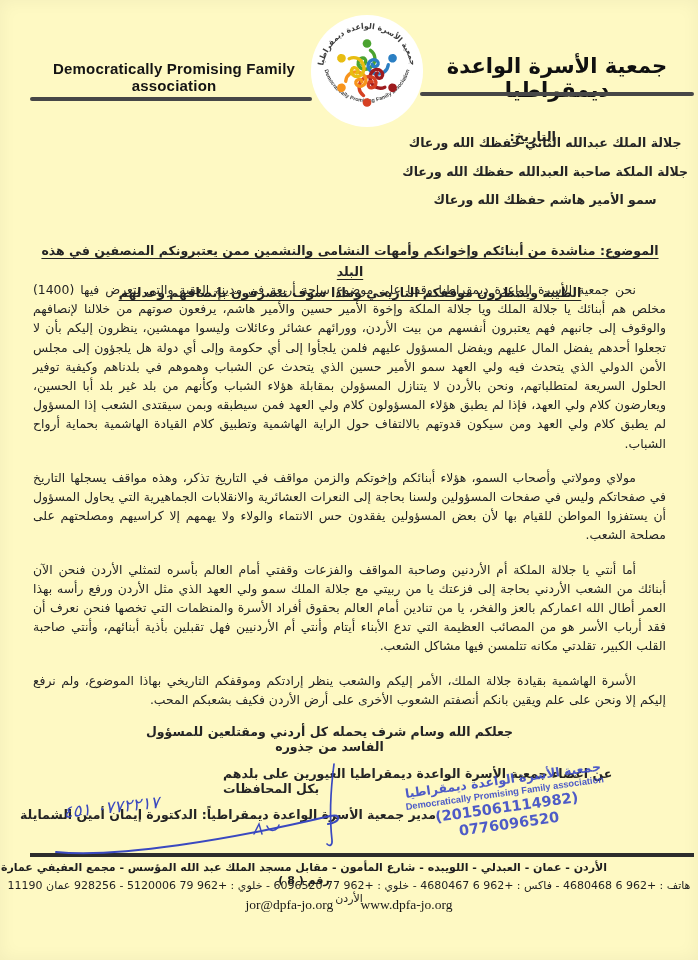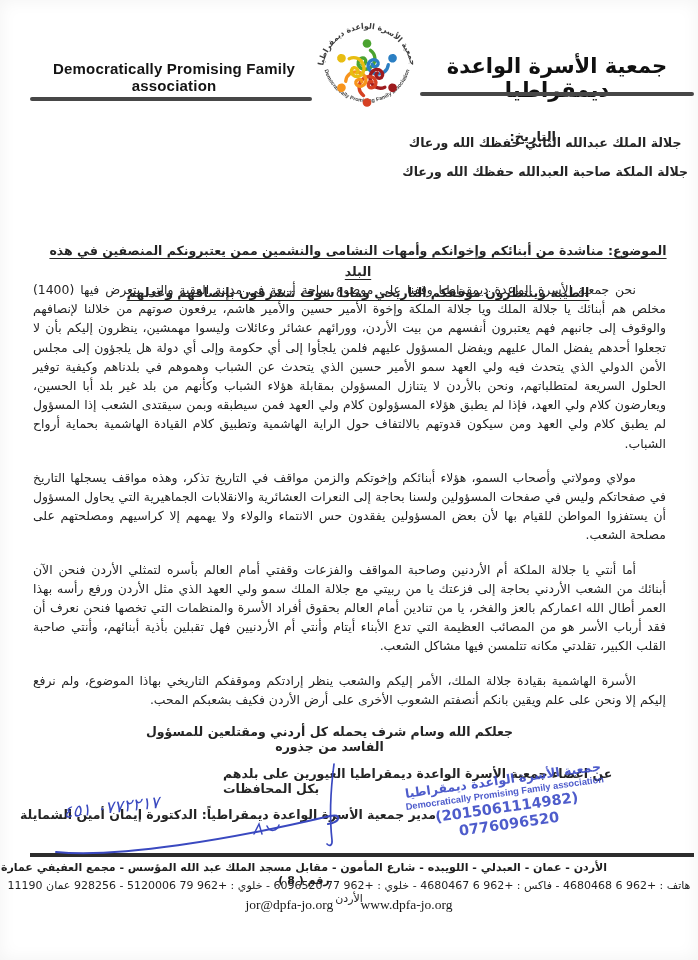--- a/index.html
+++ b/index.html
@@ -1,35 +1,35 @@
 <!DOCTYPE html>
 <html lang="ar" style="--stamp-blue: #4150c8; --ink-blue: #3a49c0;"><head>
 <meta charset="utf-8">
 <style>
   html,body{margin:0;padding:0;background:#e8e8e8;}
-  .page{position:relative;width:698px;height:960px;background:#ffffff;margin:0 auto;
+  .page{position:relative;width:698px;height:960px;background:#fef9c3;margin:0 auto;
         overflow:hidden;font-family:"DejaVu Sans",sans-serif;color:#242424;
         box-shadow:inset 0 0 18px rgba(0,0,0,.05);}
   
   .org-en{position:absolute;left:40px;top:60px;width:268px;text-align:center;
           font-family:"Liberation Sans","DejaVu Sans",sans-serif;
           font-size:15px;font-weight:bold;color:#141414;letter-spacing:.2px;}
   .org-ar{position:absolute;right:12px;top:54px;width:258px;text-align:center;direction:rtl;
           font-size:21px;font-weight:bold;color:#101010;}
   .rule{position:absolute;background:#474747;height:3.5px;border-radius:2px;}
   .rule-left{left:30px;top:97px;width:282px;}
   .rule-right{left:420px;top:92px;width:274px;}
   .logo{position:absolute;left:308px;top:12px;z-index:2;}
   .date-label{position:absolute;right:142px;top:105px;direction:rtl;
               font-size:13px;font-weight:bold;margin-top:24px;}
   
   .addressees{position:absolute;right:10px;top:129px;direction:rtl;text-align:center;}
   .addressees div{font-size:12.5px;font-weight:bold;line-height:28.5px;white-space:nowrap;}
   
-  .subject{position:absolute;left:38px;top:240px;width:640px;direction:rtl;text-align:center;
+  .subject{position:absolute;left:30px;top:240px;width:640px;direction:rtl;text-align:center;
            font-size:12.5px;font-weight:bold;line-height:21px;}
   .subject div{text-decoration:underline;text-underline-offset:3px;}
   
   .bodyflow{position:absolute;left:33px;top:280px;width:633px;direction:rtl;}
   .para{font-size:12.4px;line-height:19.2px;text-align:justify;text-indent:30px;
         margin:0 0 15px 0;}
   .prayer{font-size:12.5px;font-weight:bold;text-align:center;margin:6px 130px 12px 90px;}
   .onbehalf{font-size:12.5px;font-weight:bold;text-align:left;margin:0 40px 11px 190px;}
   .director{font-size:12.5px;font-weight:bold;text-align:center;margin:0 230px 0 50px;
             white-space:nowrap;}
@@ -87,20 +87,21 @@
   </svg>
 
   <div class="org-ar">جمعية الأسرة الواعدة ديمقراطيا</div>
   <div class="rule rule-left"></div>
   <div class="rule rule-right"></div>
   <div class="date-label">التاريخ:</div>
 
   <div class="addressees">
     <div>جلالة الملك عبدالله الثاني حفظك الله ورعاك</div>
     <div>جلالة الملكة صاحبة العبدالله حفظك الله ورعاك</div>
+    <div>سمو الأمير هاشم حفظك الله ورعاك</div>
   </div>
 
   <div class="subject">
     <div>الموضوع: مناشدة من أبنائكم وإخوانكم وأمهات النشامى والنشمين ممن يعتبرونكم المنصفين في هذه البلد</div>
     <div>الطيبة وينتظرون موقفكم  التاريخي وماذا سوف تتصرفون بإنصافهم وعدلهم</div>
   </div>
 
   <div class="bodyflow">
     <p class="para">نحن جمعية الأسرة الواعدة ديمقراطيا وقفنا على موضوع ساحة أربعة في مدينة العقبة والتي يتعرض فيها (1400) مخلص هم أبنائك يا جلالة الملك ويا جلالة الملكة وإخوة الأمير حسين والأمير هاشم، يرفعون صوتهم من خلالنا لإنصافهم والوقوف إلى جانبهم فهم يعتبرون أنفسهم من بيت الأردن، وورائهم عشائر وعائلات وليسوا مهمشين، ينظرون إليكم بأن لا تجعلوا أحدهم يفضل المال عليهم ويفضل المسؤول عليهم فلمن يلجأوا إلى أي حكومة وإلى أي دولة هل يلجؤون إلى مجلس الأمن الدولي الذي يتحدث فيه ولي العهد سمو الأمير حسين الذي يتحدث عن الشباب وهموهم في بلدناهم وكيفية توفير الحلول السريعة لمتطلباتهم، ونحن بالأردن لا يتنازل المسؤولن بمقابلة هؤلاء الشباب وكأنهم من بلد غير بلد أبا الحسين، ويعارضون كلام ولي العهد، فإذا لم يطبق هؤلاء المسؤولون كلام ولي العهد فمن سيطبقه وبمن سيقتدى الشعب إذا المسؤول لم يطبق كلام ولي العهد ومن سيكون قدوتهم بالالتفاف حول الراية الهاشمية وتطبيق كلام القيادة الهاشمية بحماية أرواح الشباب.</p>
     <p class="para">مولاي ومولاتي وأصحاب السمو، هؤلاء أبنائكم وإخوتكم والزمن مواقف في التاريخ تذكر، وهذه مواقف يسجلها التاريخ في صفحاتكم وليس في صفحات المسؤولين ولسنا بحاجة إلى النعرات العشائرية والانقلابات الجماهيرية التي يحاول المسؤول أن يستفزوا المواطن للقيام بها لأن بعض المسؤولين يفقدون حس الانتماء والولاء ولا يهمهم  إلا كراسيهم ومصلحتهم على مصلحة الشعب.</p>

